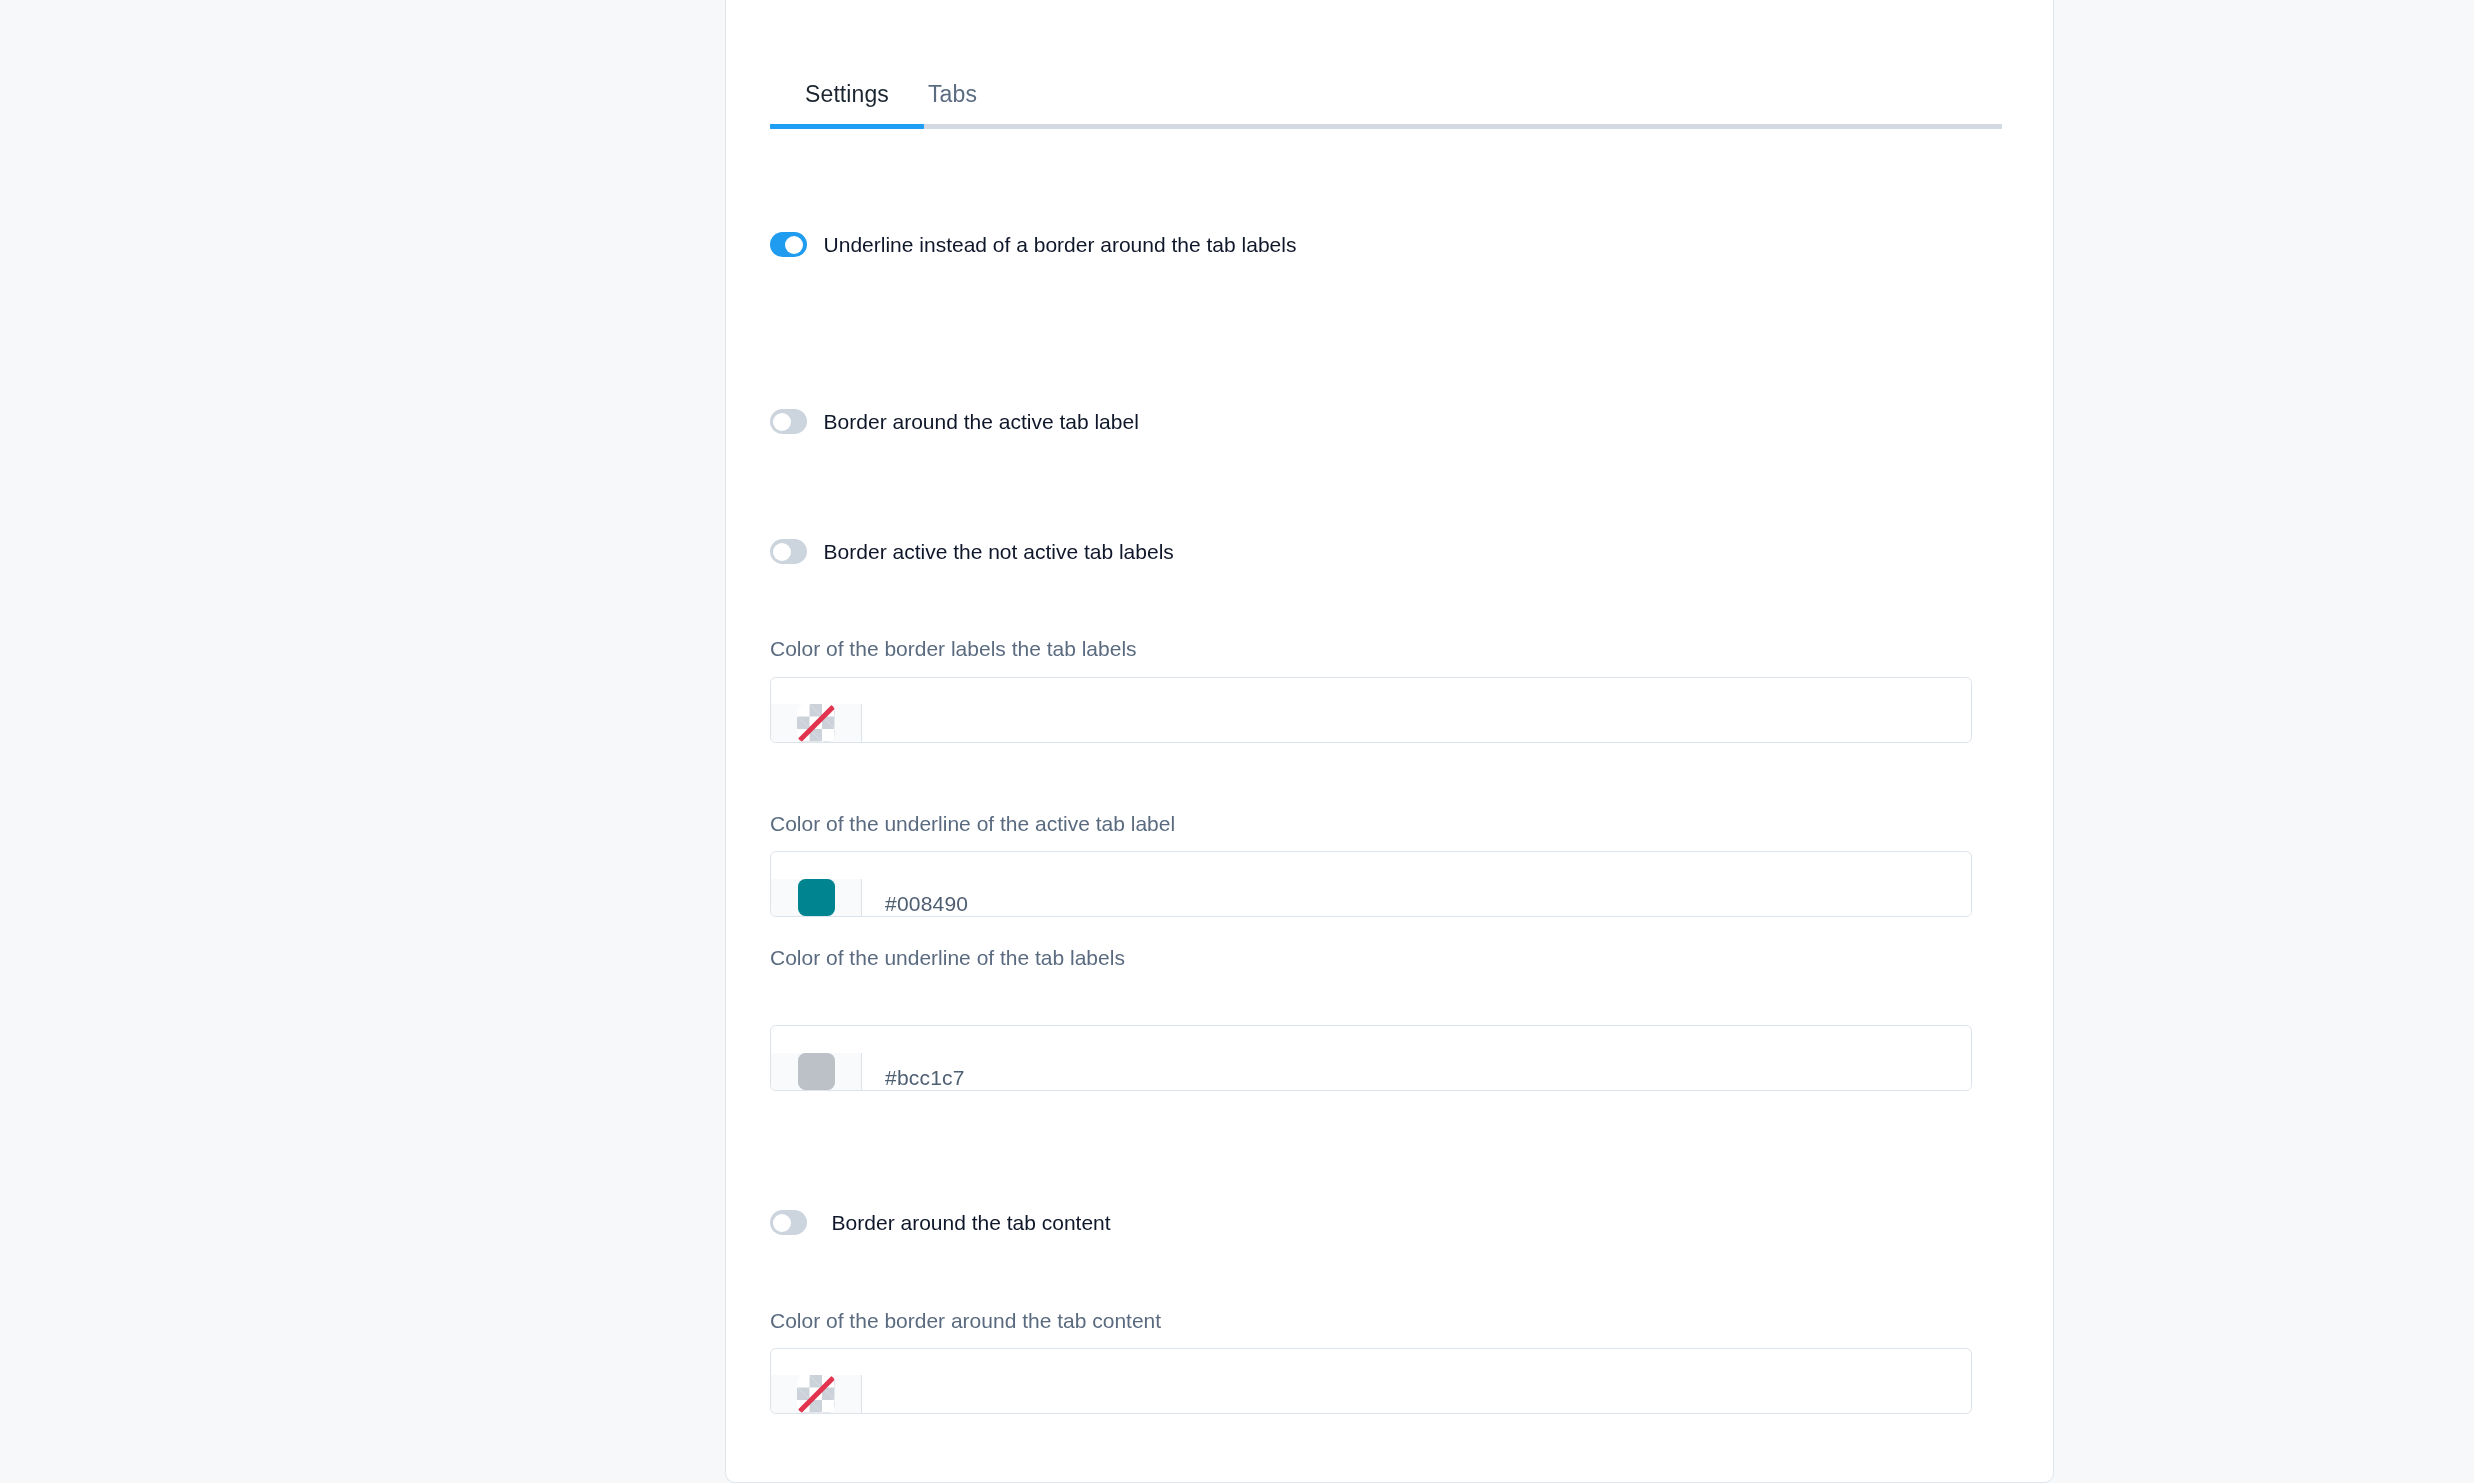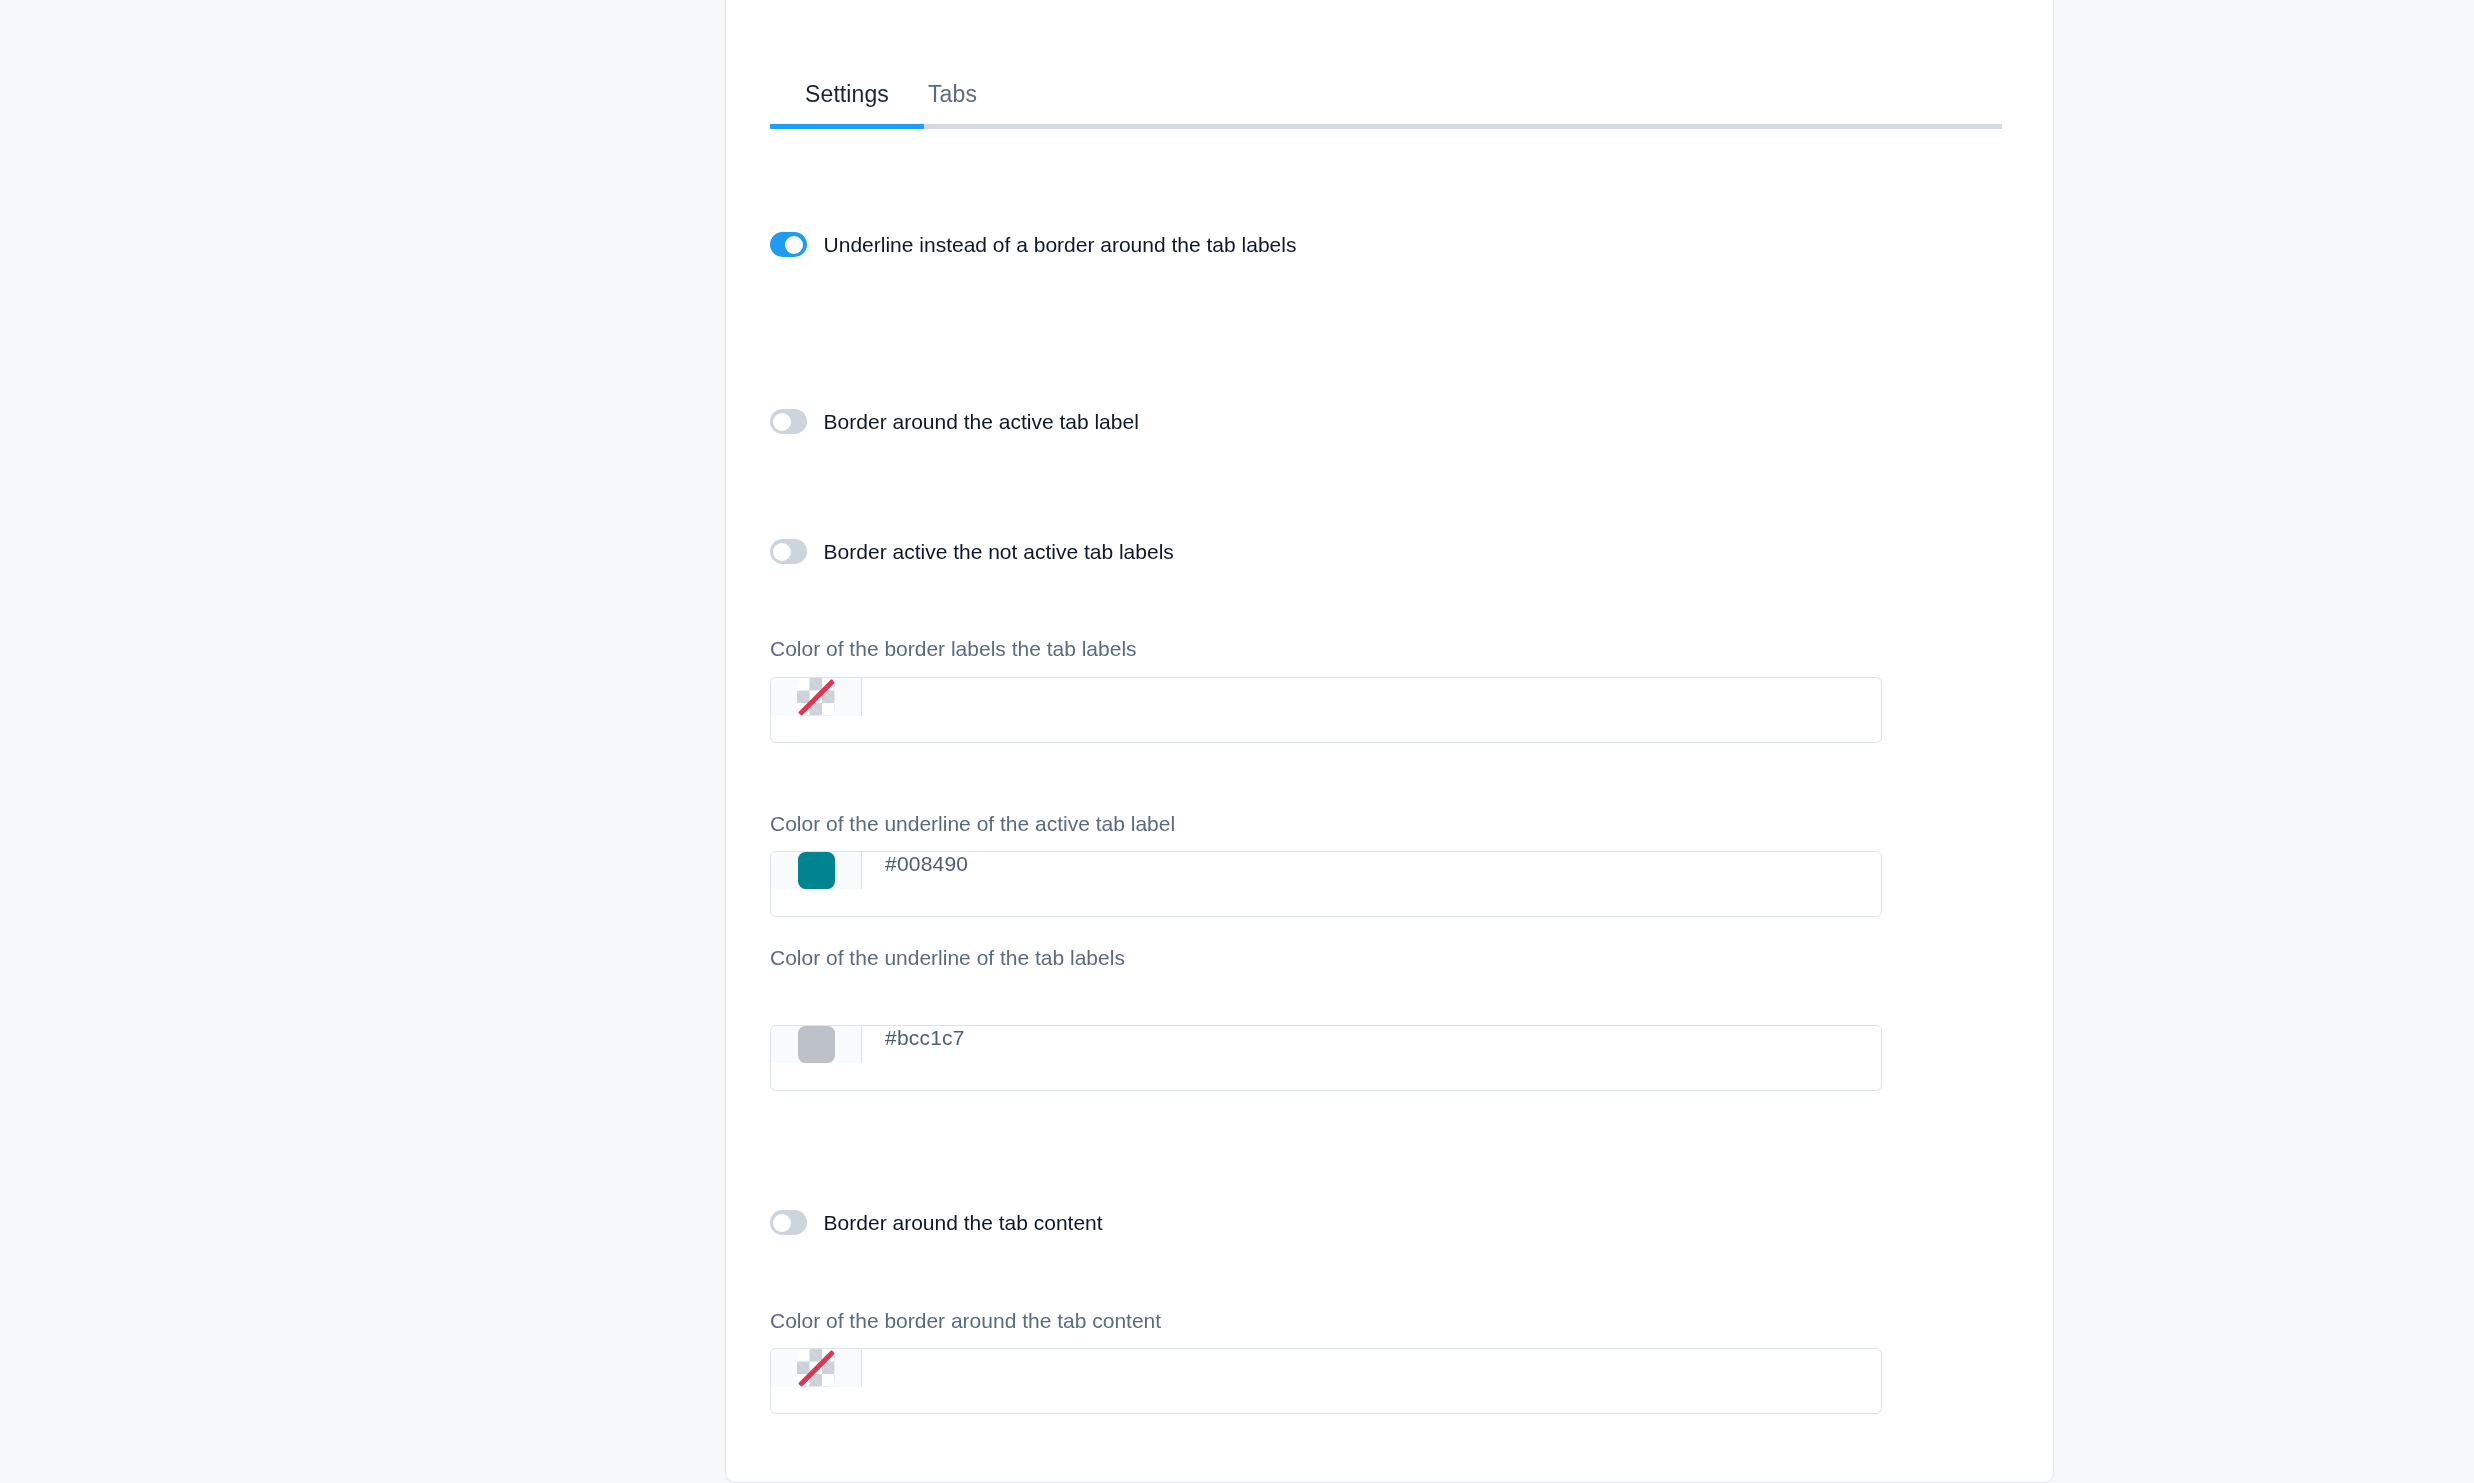--- a/index.html
+++ b/index.html
@@ -142,28 +142,28 @@
     left: 44px;
     font-size: 21px;
     color: #5a6b80;
     line-height: 1;
     white-space: nowrap;
   }
 
   .color-field {
     position: absolute;
     left: 44px;
-    width: 1112px;
+    width: 1202px;
     height: 66px;
     background: #ffffff;
     border: 1.7px solid #dde3ea;
     border-radius: 5.8px;
     box-sizing: border-box;
     display: flex;
-    align-items: flex-start;
+    align-items: flex-end;
     overflow: hidden;
   }
 
   .swatch-button {
     width: 91px;
     flex: 0 0 91px;
     background: #f8fafb;
     border-right: 1.7px solid #dde3ea;
     display: flex;
     align-items: center;
@@ -275,21 +275,21 @@
       </div>
 
       <div class="field-label" style="top:958px;">Color of the underline of the tab labels</div>
       <div class="color-field" style="top:1036px;">
         <div class="swatch-button">
           <div class="swatch" style="background:#bcc1c7;"></div>
         </div>
         <div class="color-value">#bcc1c7</div>
       </div>
 
-      <div class="toggle-row" style="top:1217px;">
+      <div class="toggle-row" style="top:1217px;gap:8px;">
         <div class="toggle off">
           <div class="knob"></div>
         </div>
         <div class="toggle-label">Border around the tab content</div>
       </div>
 
       <div class="field-label" style="top:1321px;">Color of the border around the tab content</div>
       <div class="color-field" style="top:1359px;">
         <div class="swatch-button">
           <div class="swatch-empty">

